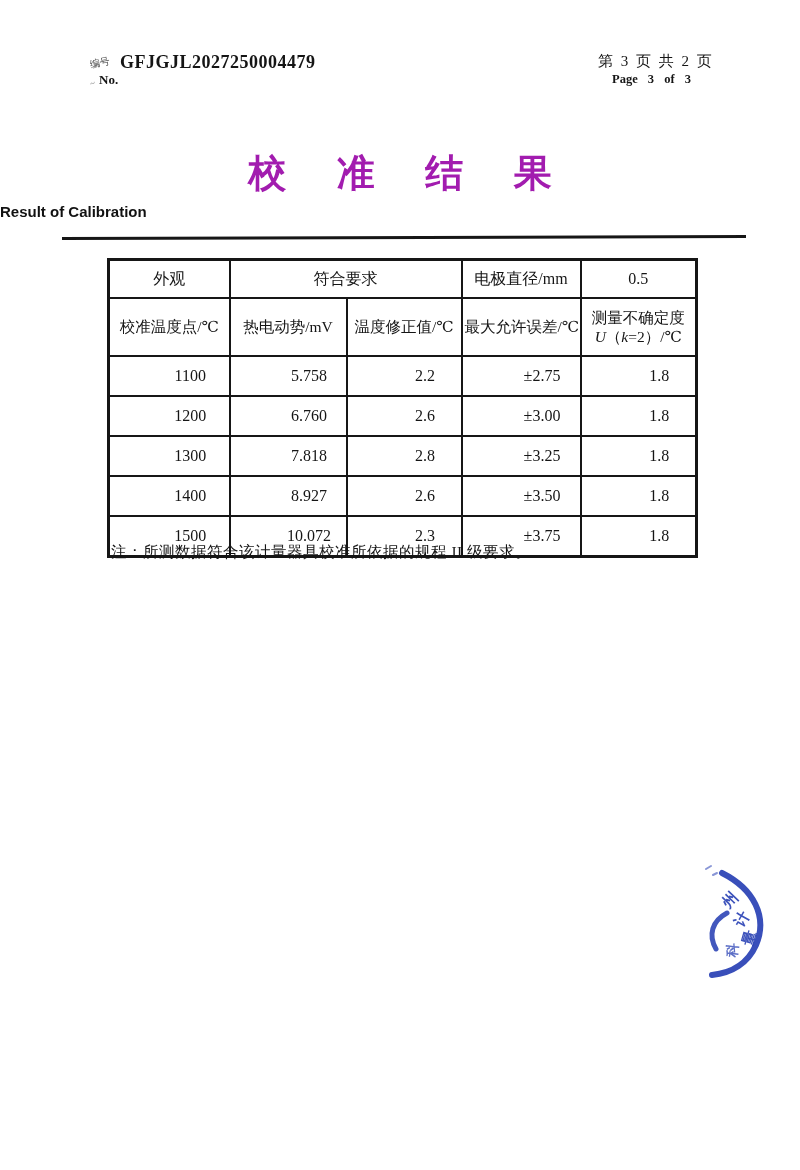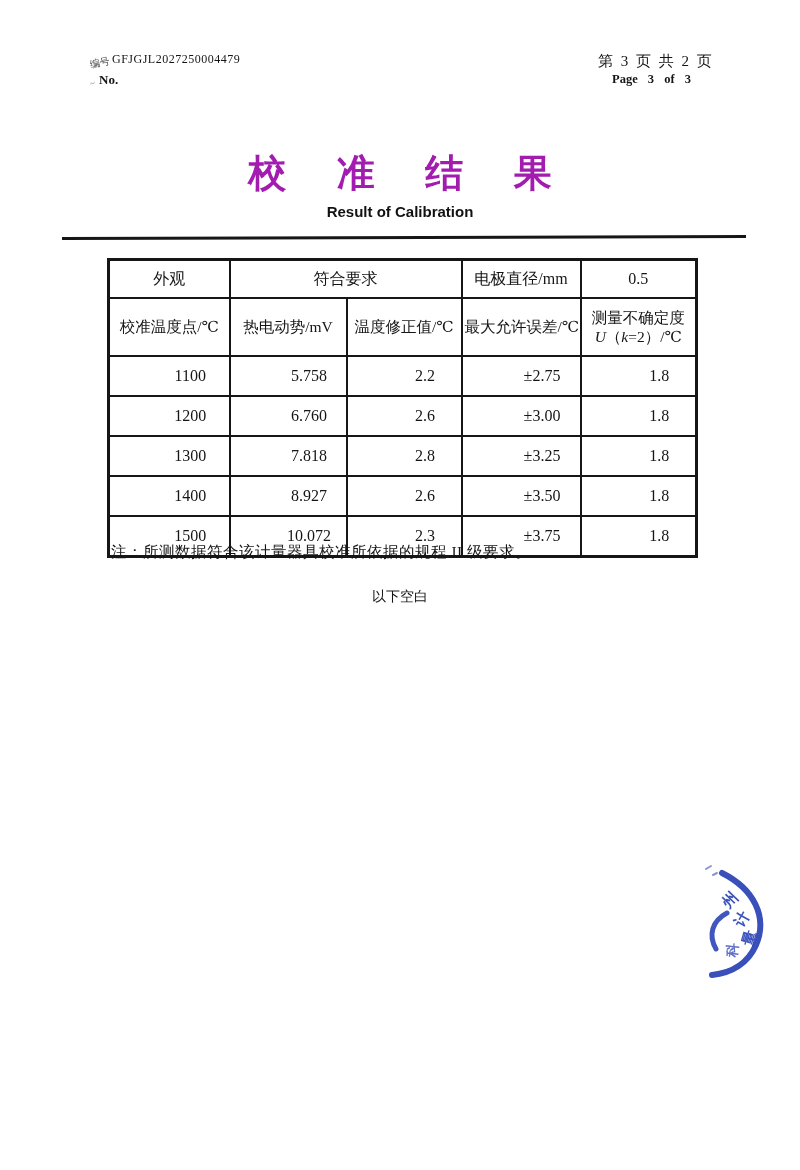--- a/index.html
+++ b/index.html
@@ -22,22 +22,22 @@
   .no-label{
     position:absolute;left:99px;top:72px;
     font-size:13px;font-weight:bold;
     font-family:"Liberation Serif",serif;
   }
   .no-tick{
     position:absolute;left:90px;top:78px;
     font-size:9px;opacity:.6;transform:rotate(-20deg);
   }
   .cert-number{
-    position:absolute;left:112px;top:52px;
-    font-size:12px;font-weight:normal;letter-spacing:.5px;
+    position:absolute;left:120px;top:52px;
+    font-size:18px;font-weight:bold;letter-spacing:.5px;
     font-family:"Liberation Serif",serif;
   }
   .page-cn{
     position:absolute;left:598px;top:52px;width:170px;
     font-size:15px;letter-spacing:2px;white-space:nowrap;
   }
   .page-en{
     position:absolute;left:612px;top:72px;width:150px;
     font-size:12.5px;font-weight:bold;word-spacing:7px;white-space:nowrap;
   }
@@ -45,21 +45,21 @@
   .title-cn{
     position:absolute;left:0;top:148px;width:800px;
     text-align:center;
     font-family:"Liberation Sans","DejaVu Sans",sans-serif;
     font-size:38px;font-weight:bold;
     letter-spacing:20px;text-indent:20px;
     color:#a21caf;
   }
   .title-en{
     position:absolute;left:0;top:203px;width:800px;
-    text-align:center;
+    text-align:left;
     font-family:"Liberation Sans","DejaVu Sans",sans-serif;
     font-size:15px;font-weight:bold;
     color:#111;
   }
   .h-rule{
     position:absolute;left:62px;top:236px;width:684px;height:3px;
     background:#161616;
     transform:rotate(-0.15deg);
   }
   
@@ -177,21 +177,20 @@
       <td>10.072</td>
       <td>2.3</td>
       <td>±3.75</td>
       <td>1.8</td>
     </tr>
   </tbody>
     </table>
 
   <div class="note">注：所测数据符合该计量器具校准所依据的规程 II 级要求。</div>
 
-  <div class="blank-cn">以下空白</div>
 
   <div class="stamp">
     <svg width="115" height="150" viewBox="0 0 115 150">
 
       <path d="M 42 28 C 74 44 88 72 76 100 C 68 118 52 128 32 130" fill="none" stroke="#2840b4" stroke-width="6" stroke-linecap="round" opacity="0.92"></path>
 
       <path d="M 47 68 C 32 76 28 90 36 104" fill="none" stroke="#2840b4" stroke-width="5" stroke-linecap="round" opacity="0.88"></path>
 
       <path d="M 26 24 l 5 -3 M 33 30 l 4 -2" fill="none" stroke="#2840b4" stroke-width="2" stroke-linecap="round" opacity="0.55"></path>
 

